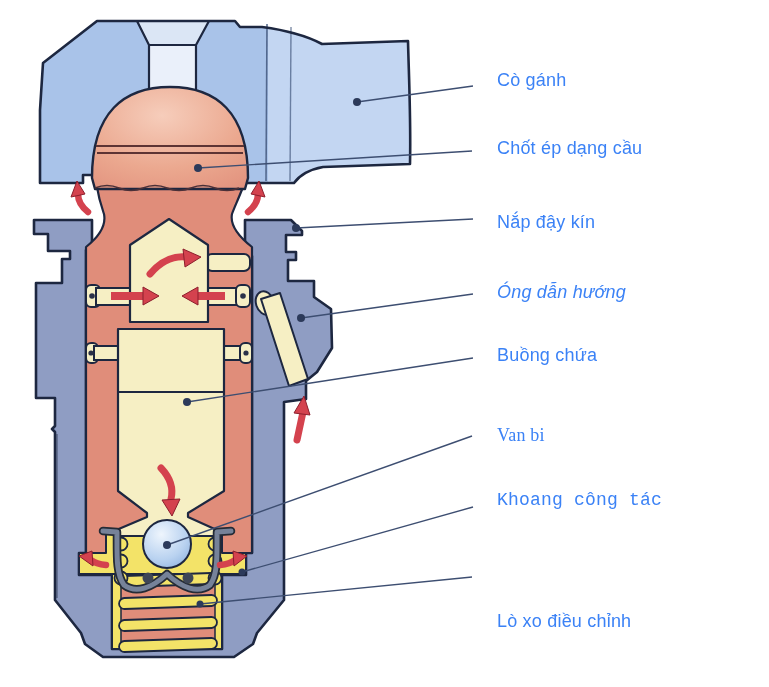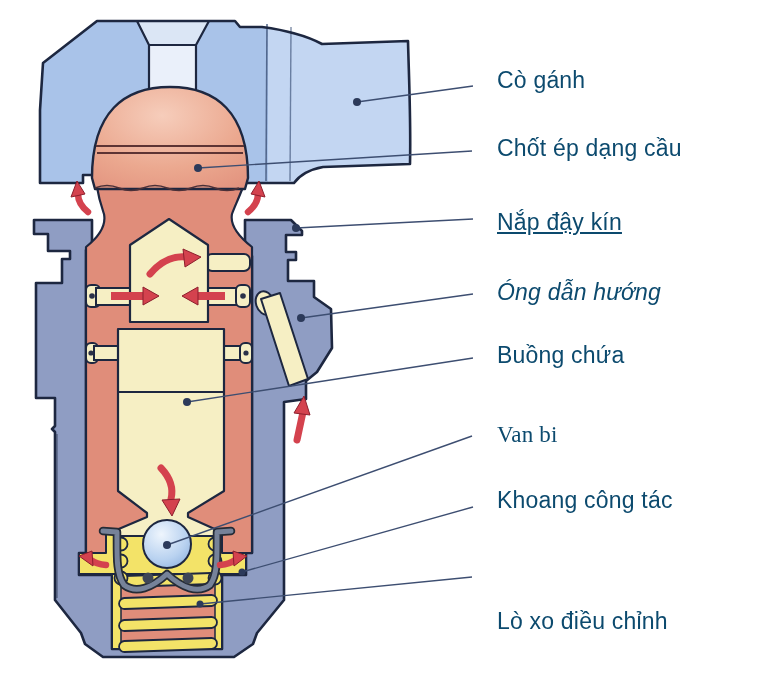--- a/index.html
+++ b/index.html
@@ -8,32 +8,32 @@
     width:769px;height:687px;
     background:#ffffff;
     font-family:"Liberation Sans", sans-serif;
     overflow:hidden;
   }
   #diagram-svg{position:absolute;left:0;top:0;}
   .part-label{
     position:absolute;
     left:497px;
     height:26px;line-height:26px;
-    font-size:23px;
-    color:#0c4a6e;
+    font-size:18px;
+    color:#3b82f6;
     letter-spacing:.2px;
     white-space:nowrap;
   }
   .lbl-1{top:67px;}
   .lbl-2{top:135px;text-align:right;}
-  .lbl-3{top:209px;text-decoration:underline;}
+  .lbl-3{top:209px;}
   .lbl-4{top:279px;font-style:italic;}
   .lbl-5{top:342px;}
   .lbl-6{top:422px;font-family:Liberation Serif, serif;}
-  .lbl-7{top:487px;}
+  .lbl-7{top:487px;font-family:Liberation Mono, monospace;}
   .lbl-8{top:560px;margin-top:48px;}
 </style>
 </head>
 <body>
 
 <div id="canvas">
 
 <svg id="diagram-svg" width="769" height="687" viewBox="0 0 769 687" xmlns="http://www.w3.org/2000/svg">
 
   <defs>

